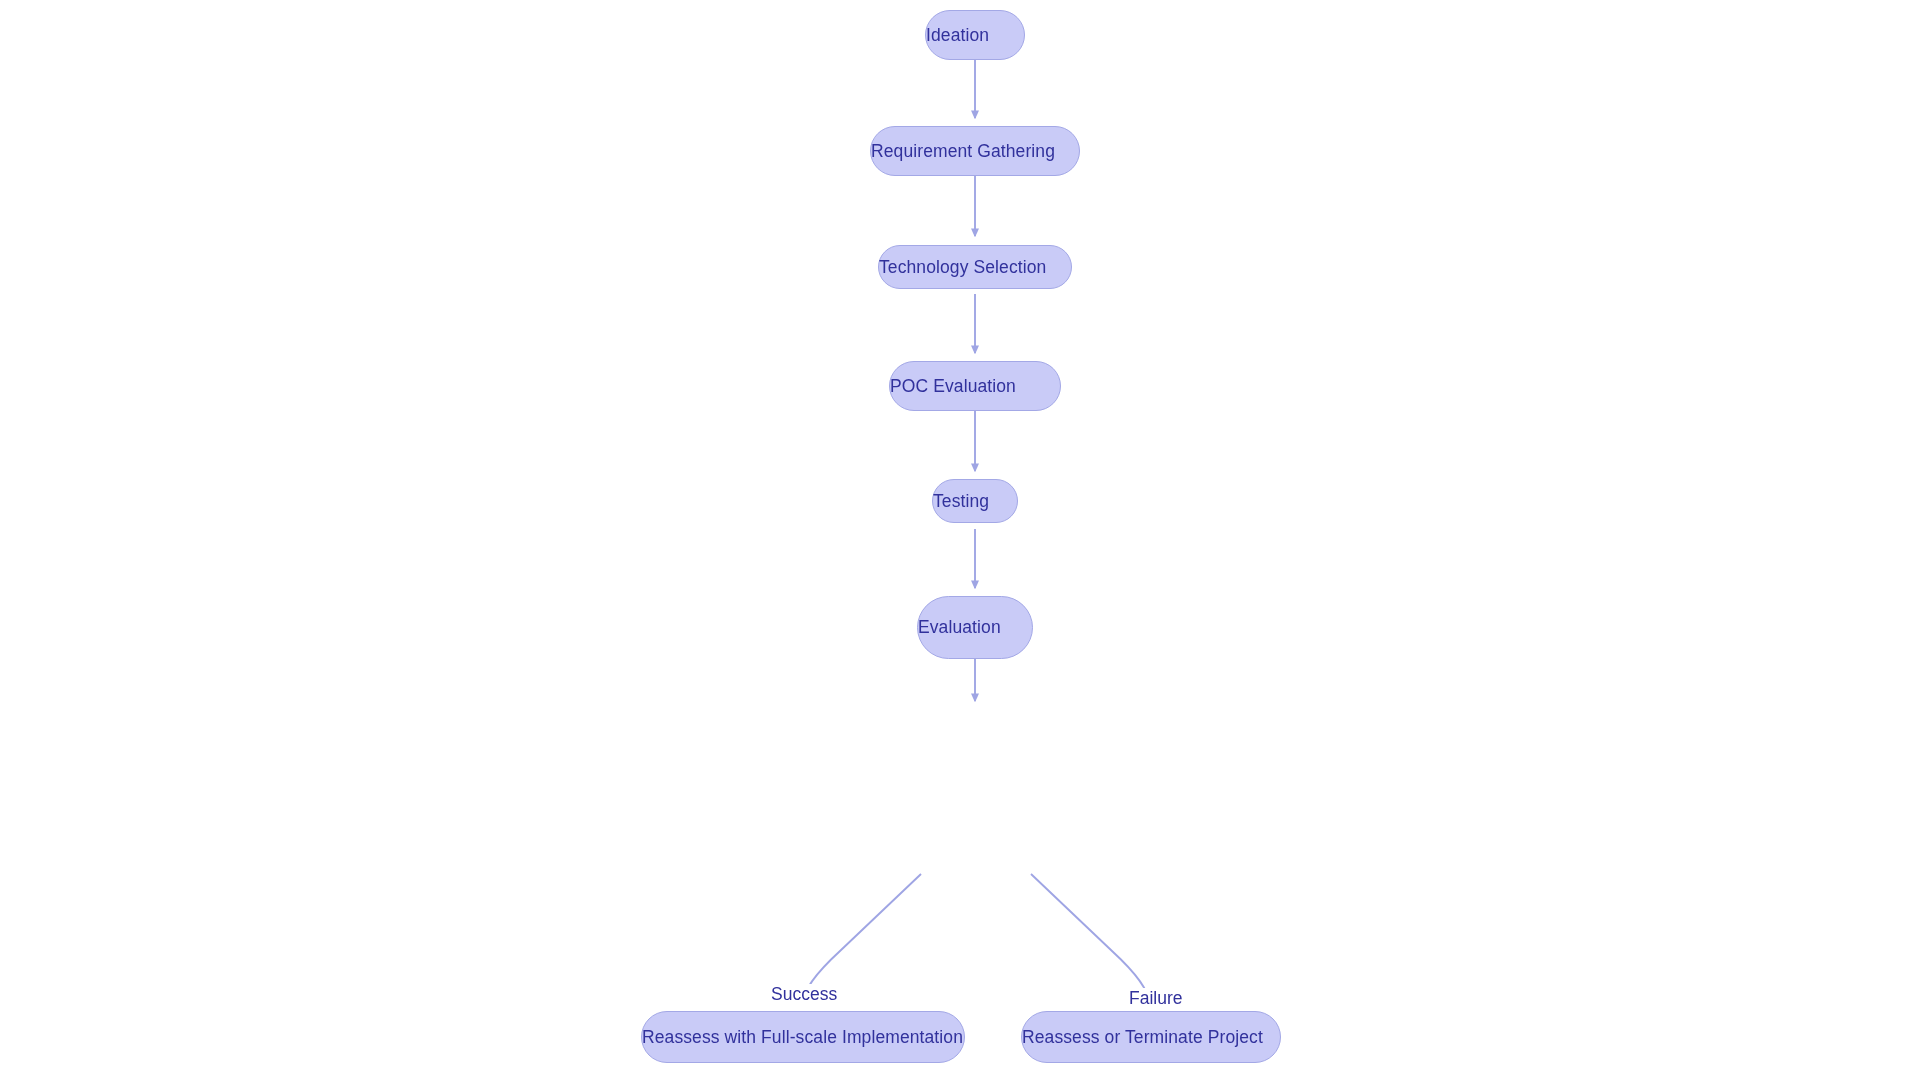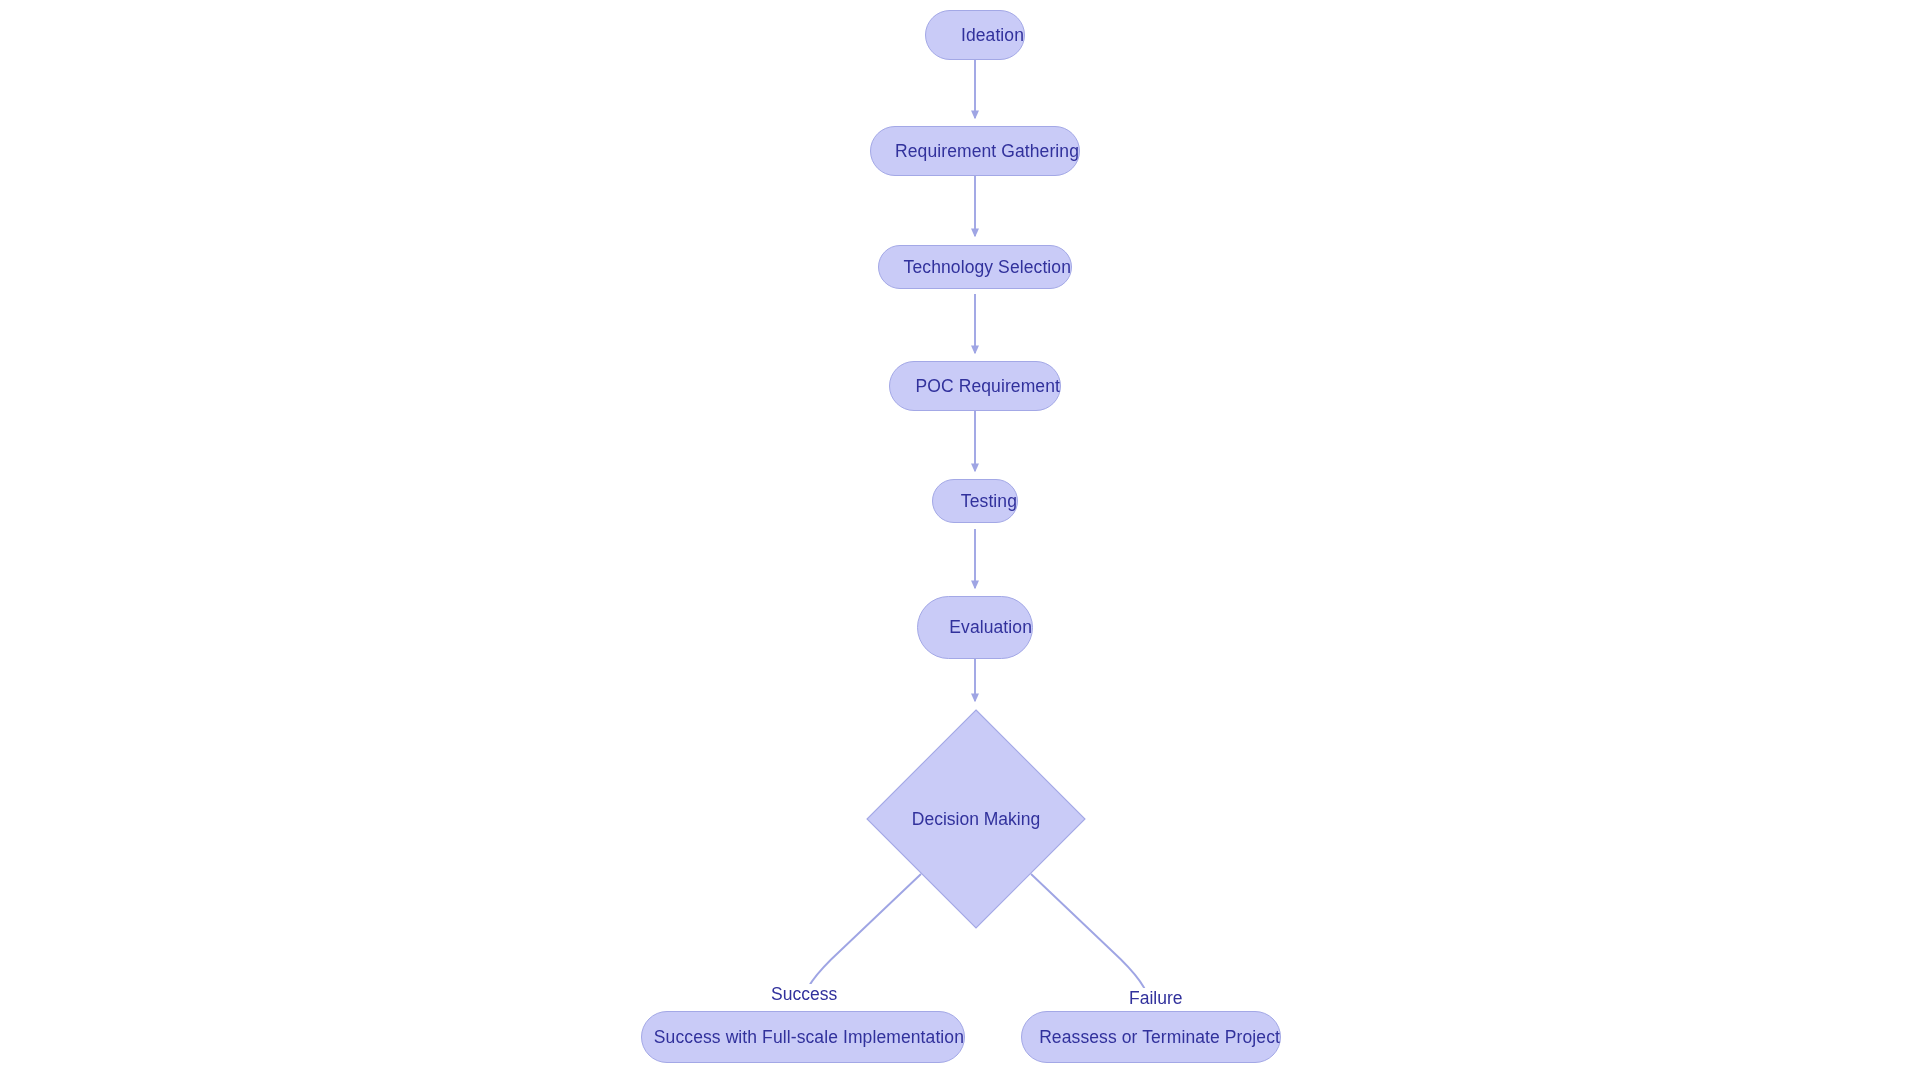--- a/index.html
+++ b/index.html
@@ -22,21 +22,21 @@
     left: 0;
     top: 0;
     width: 1920px;
     height: 1080px;
   }
   .node {
     position: absolute;
     box-sizing: border-box;
     display: flex;
     align-items: center;
-    justify-content: flex-end;
+    justify-content: flex-start;
     background: #c9cbf7;
     border: 1.1px solid #a3a8e6;
     border-radius: 999px;
     color: #31319c;
     font-size: 17.5px;
     font-family: "Liberation Sans", sans-serif;
     letter-spacing: 0.1px;
     white-space: nowrap;
     z-index: 2;
   }
@@ -108,40 +108,34 @@
 
   <div class="node" style="left:870px; top:126px; width:210px; height:50px;">
     <span>Requirement Gathering</span>
   </div>
 
   <div class="node" style="left:878px; top:245px; width:194px; height:44px;">
     <span>Technology Selection</span>
   </div>
 
   <div class="node" style="left:889px; top:361px; width:172px; height:50px;">
-    <span>POC Requirement</span>
+    <span>POC Evaluation</span>
   </div>
 
   <div class="node" style="left:932px; top:479px; width:86px; height:44px;">
     <span>Testing</span>
   </div>
 
   <div class="node" style="left:917px; top:596px; width:116px; height:63px;">
     <span>Evaluation</span>
   </div>
 
-  <div class="decision-wrap" style="left:866px; top:709px; width:220px; height:220px;">
-    <svg class="decision-shape" viewBox="0 0 220 220" xmlns="http://www.w3.org/2000/svg">
-      <polygon points="110,1 219,110 110,219 1,110" fill="#c9cbf7" stroke="#a3a8e6" stroke-width="1.1"></polygon>
-    </svg>
-    <div class="decision-label">Decision Making</div>
-  </div>
 
   <div class="node" style="left:641px; top:1011px; width:324px; height:52px;">
-    <span>Success with Full-scale Implementation</span>
+    <span>Reassess with Full-scale Implementation</span>
   </div>
 
   <div class="node" style="left:1021px; top:1011px; width:260px; height:52px;">
     <span>Reassess or Terminate Project</span>
   </div>
 
   <div class="edge-label" style="left:768px; top:960px;">Success</div>
 
   <div class="edge-label" style="left:1126px; top:964px;">Failure</div>
 

